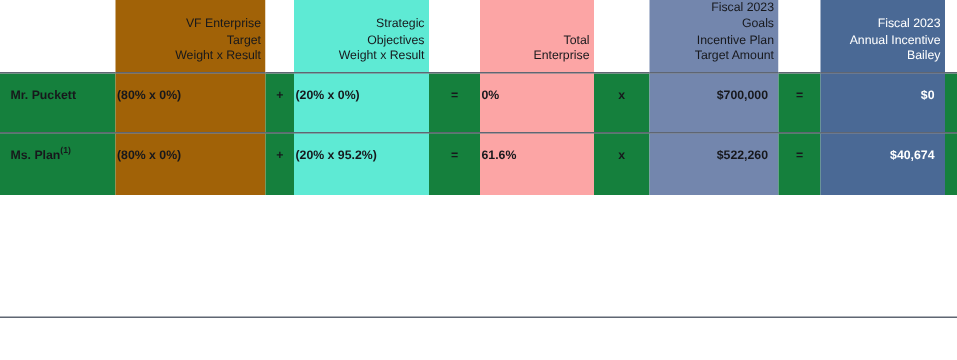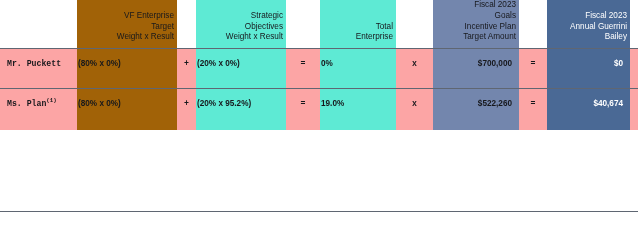--- a/index.html
+++ b/index.html
@@ -75,24 +75,24 @@
   td.val { text-align: left; }
   td.op  { text-align: center; font-weight: bold; }
   td.money { text-align: right; padding-right: 7px; margin-left: 44px; }
   td.earned {
     text-align: right;
     padding-right: 7px;
     color: #ffffff;
   }
 
   
-  .bg-white  { background: #fca5a5; font-family: Liberation Mono, monospace; }
+  .bg-white  { background: #15803d; }
   .bg-g1     { background: #a16207; }
   .bg-g2     { background: #5eead4; }
-  .bg-total  { background: #5eead4; }
+  .bg-total  { background: #fca5a5; }
   .bg-target { background: #7386ad; }
   .bg-earned { background: #4a6995; }
 
   .sup {
     font-size: 5.8px;
     vertical-align: super;
     line-height: 0;
   }
   .bottom-rule {
     position: absolute;
@@ -143,21 +143,21 @@
         <th class="blank"></th>
         <th class="bg-target">
           <span>Fiscal 2023</span><br>
           <span>Goals</span><br>
           <span>Incentive Plan</span><br>
           <span>Target Amount</span>
         </th>
         <th class="blank"></th>
         <th class="bg-earned h-earned">
           <span>Fiscal 2023</span><br>
-          <span>Annual Guerrini</span><br>
+          <span>Annual Incentive</span><br>
           <span>Bailey</span>
         </th>
         <th class="blank"></th>
       </tr>
     </thead>
     <tbody>
 
       <tr class="r1">
         <td class="name bg-white">
           <span>Mr. Puckett</span>
@@ -177,21 +177,21 @@
 
 
       <tr class="r4">
         <td class="name bg-white">
           <span>Ms. Plan</span><span class="sup">(1)</span>
         </td>
         <td class="val bg-g1">(80% x 0%)</td>
         <td class="op bg-white">+</td>
         <td class="val bg-g2">(20% x 95.2%)</td>
         <td class="op bg-white">=</td>
-        <td class="val bg-total">19.0%</td>
+        <td class="val bg-total">61.6%</td>
         <td class="op bg-white">x</td>
         <td class="money bg-target">$522,260</td>
         <td class="op bg-white">=</td>
         <td class="earned bg-earned">$40,674</td>
         <td class="bg-white"></td>
       </tr>
 
     </tbody>
   </table>
   <div class="bottom-rule"></div>

